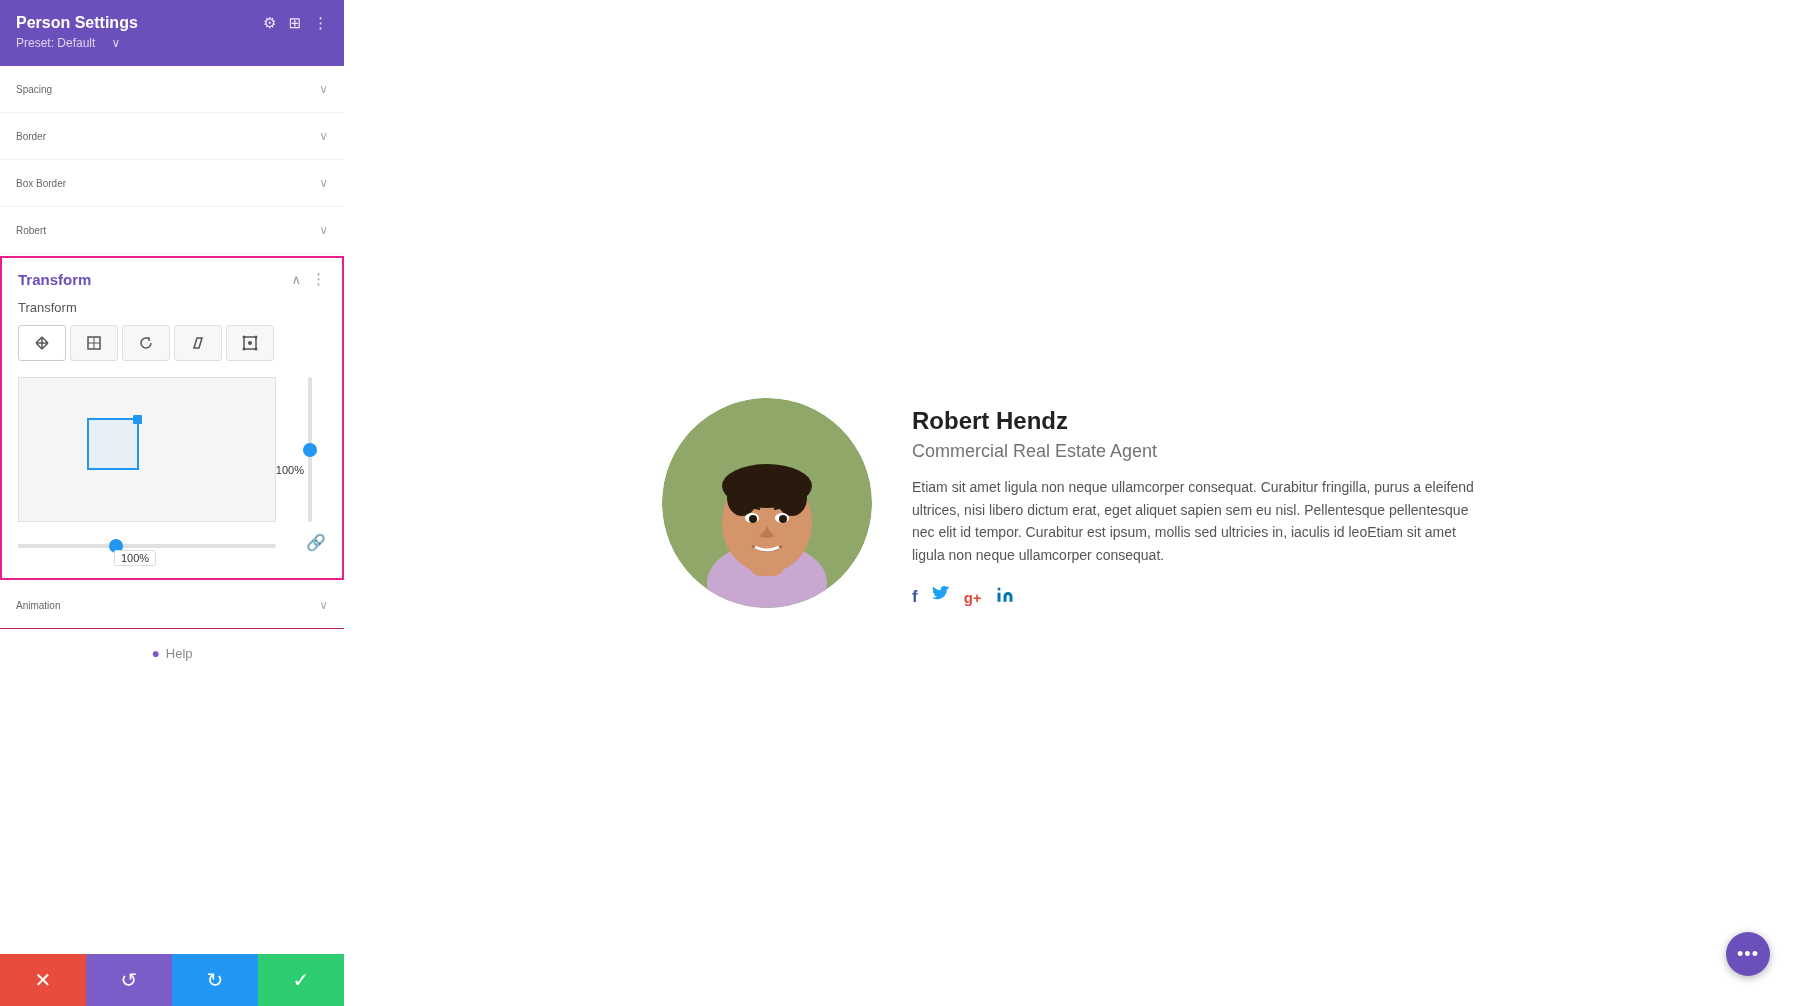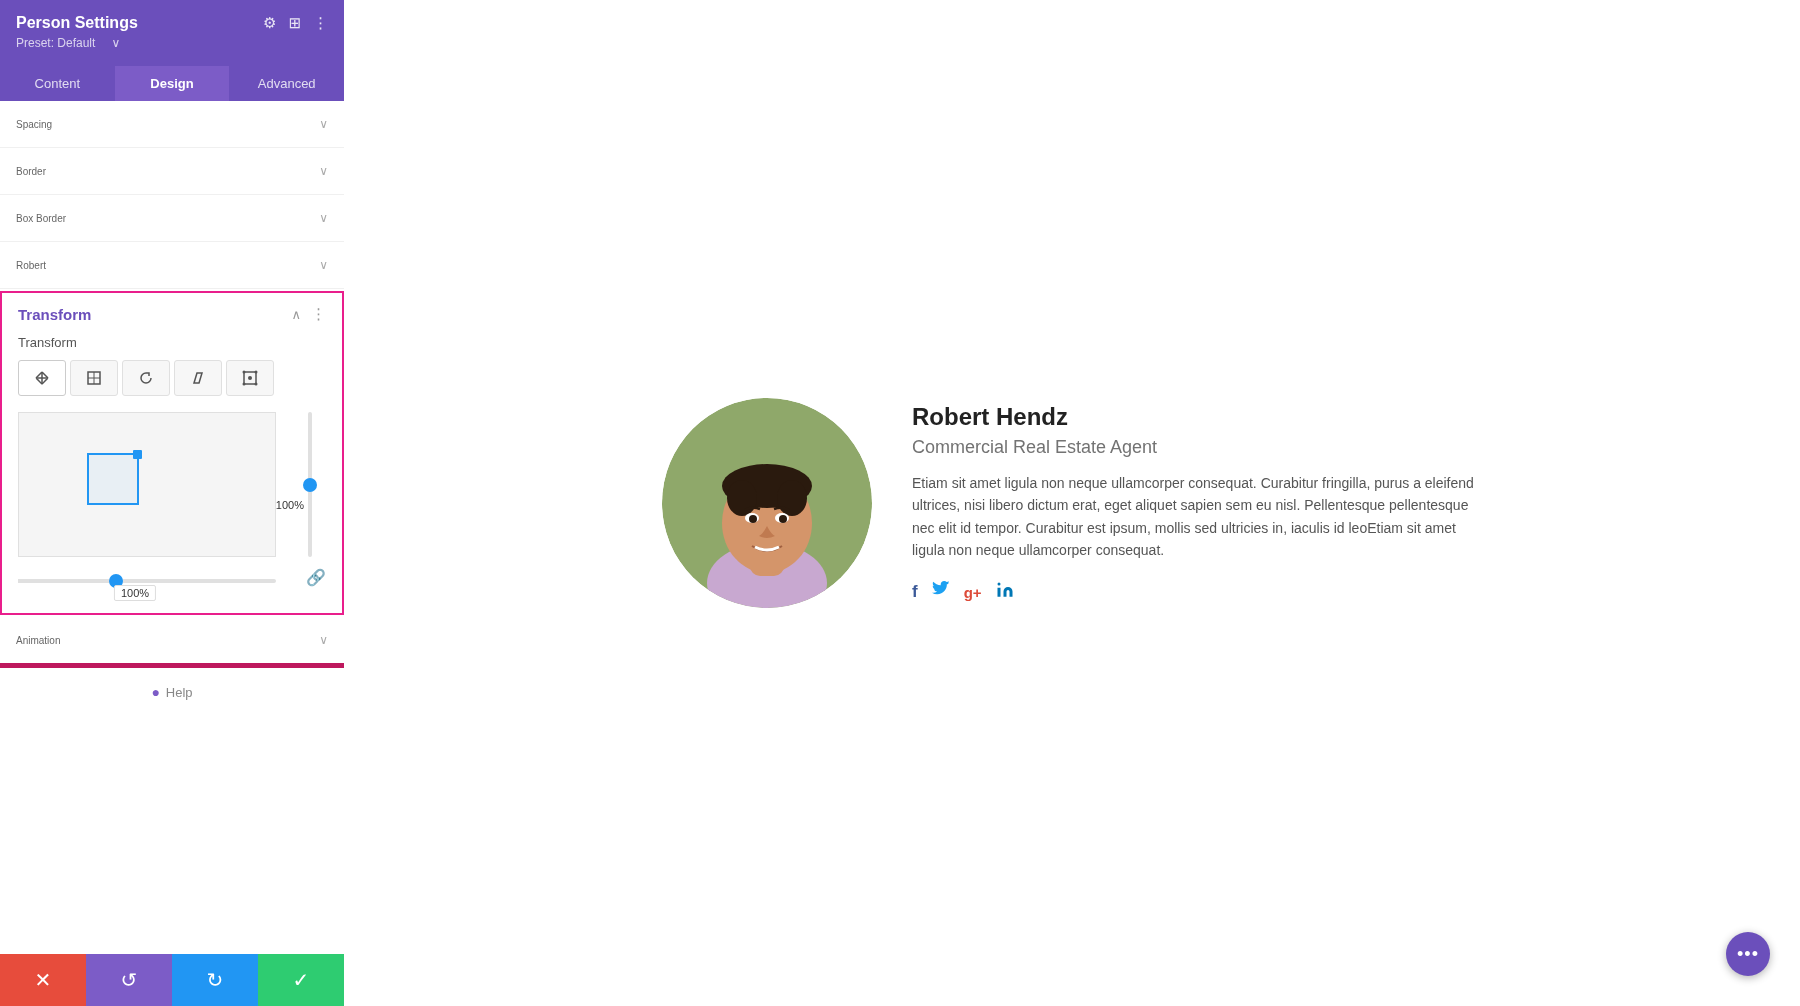--- a/index.html
+++ b/index.html
@@ -159,21 +159,21 @@
       font-size: 14px;
     }
 
     .transform-icon-btn.active {
       background: #fff;
       border-color: #ccc;
     }
 
     
     .animation-section {
-      border-bottom: 5px solid #be185d;
+      border-bottom: 1px solid #be185d;
     }
 
     
     .help-row {
       display: flex;
       align-items: center;
       justify-content: center;
       gap: 6px;
       padding: 16px;
       color: #888;
@@ -215,21 +215,21 @@
       flex: 1;
       background: #fff;
       display: flex;
       align-items: center;
       justify-content: center;
       position: relative;
     }
 
     .person-card {
       display: flex;
-      align-items: center;
+      align-items: flex-end;
       gap: 40px;
       max-width: 820px;
     }
 
     .person-avatar {
       width: 210px;
       height: 210px;
       border-radius: 50%;
       overflow: hidden;
       flex-shrink: 0;
@@ -317,25 +317,20 @@
         <span class="header-icon">⊞</span>
         <span class="header-icon">⋮</span>
       </div>
     </div>
     <div class="panel-preset">
       <span>Preset: Default</span>
       <span>∨</span>
     </div>
   </div>
 
-  <div class="panel-tabs">
-    <div class="panel-tab">Content</div>
-    <div class="panel-tab active">Design</div>
-    <div class="panel-tab">Advanced</div>
-  </div>
 
   <div class="panel-body">
 
     <div class="section-row">
       <span class="section-label">Spacing</span>
       <span class="chevron-icon">∨</span>
     </div>
 
     <div class="section-row">
       <span class="section-label">Border</span>

